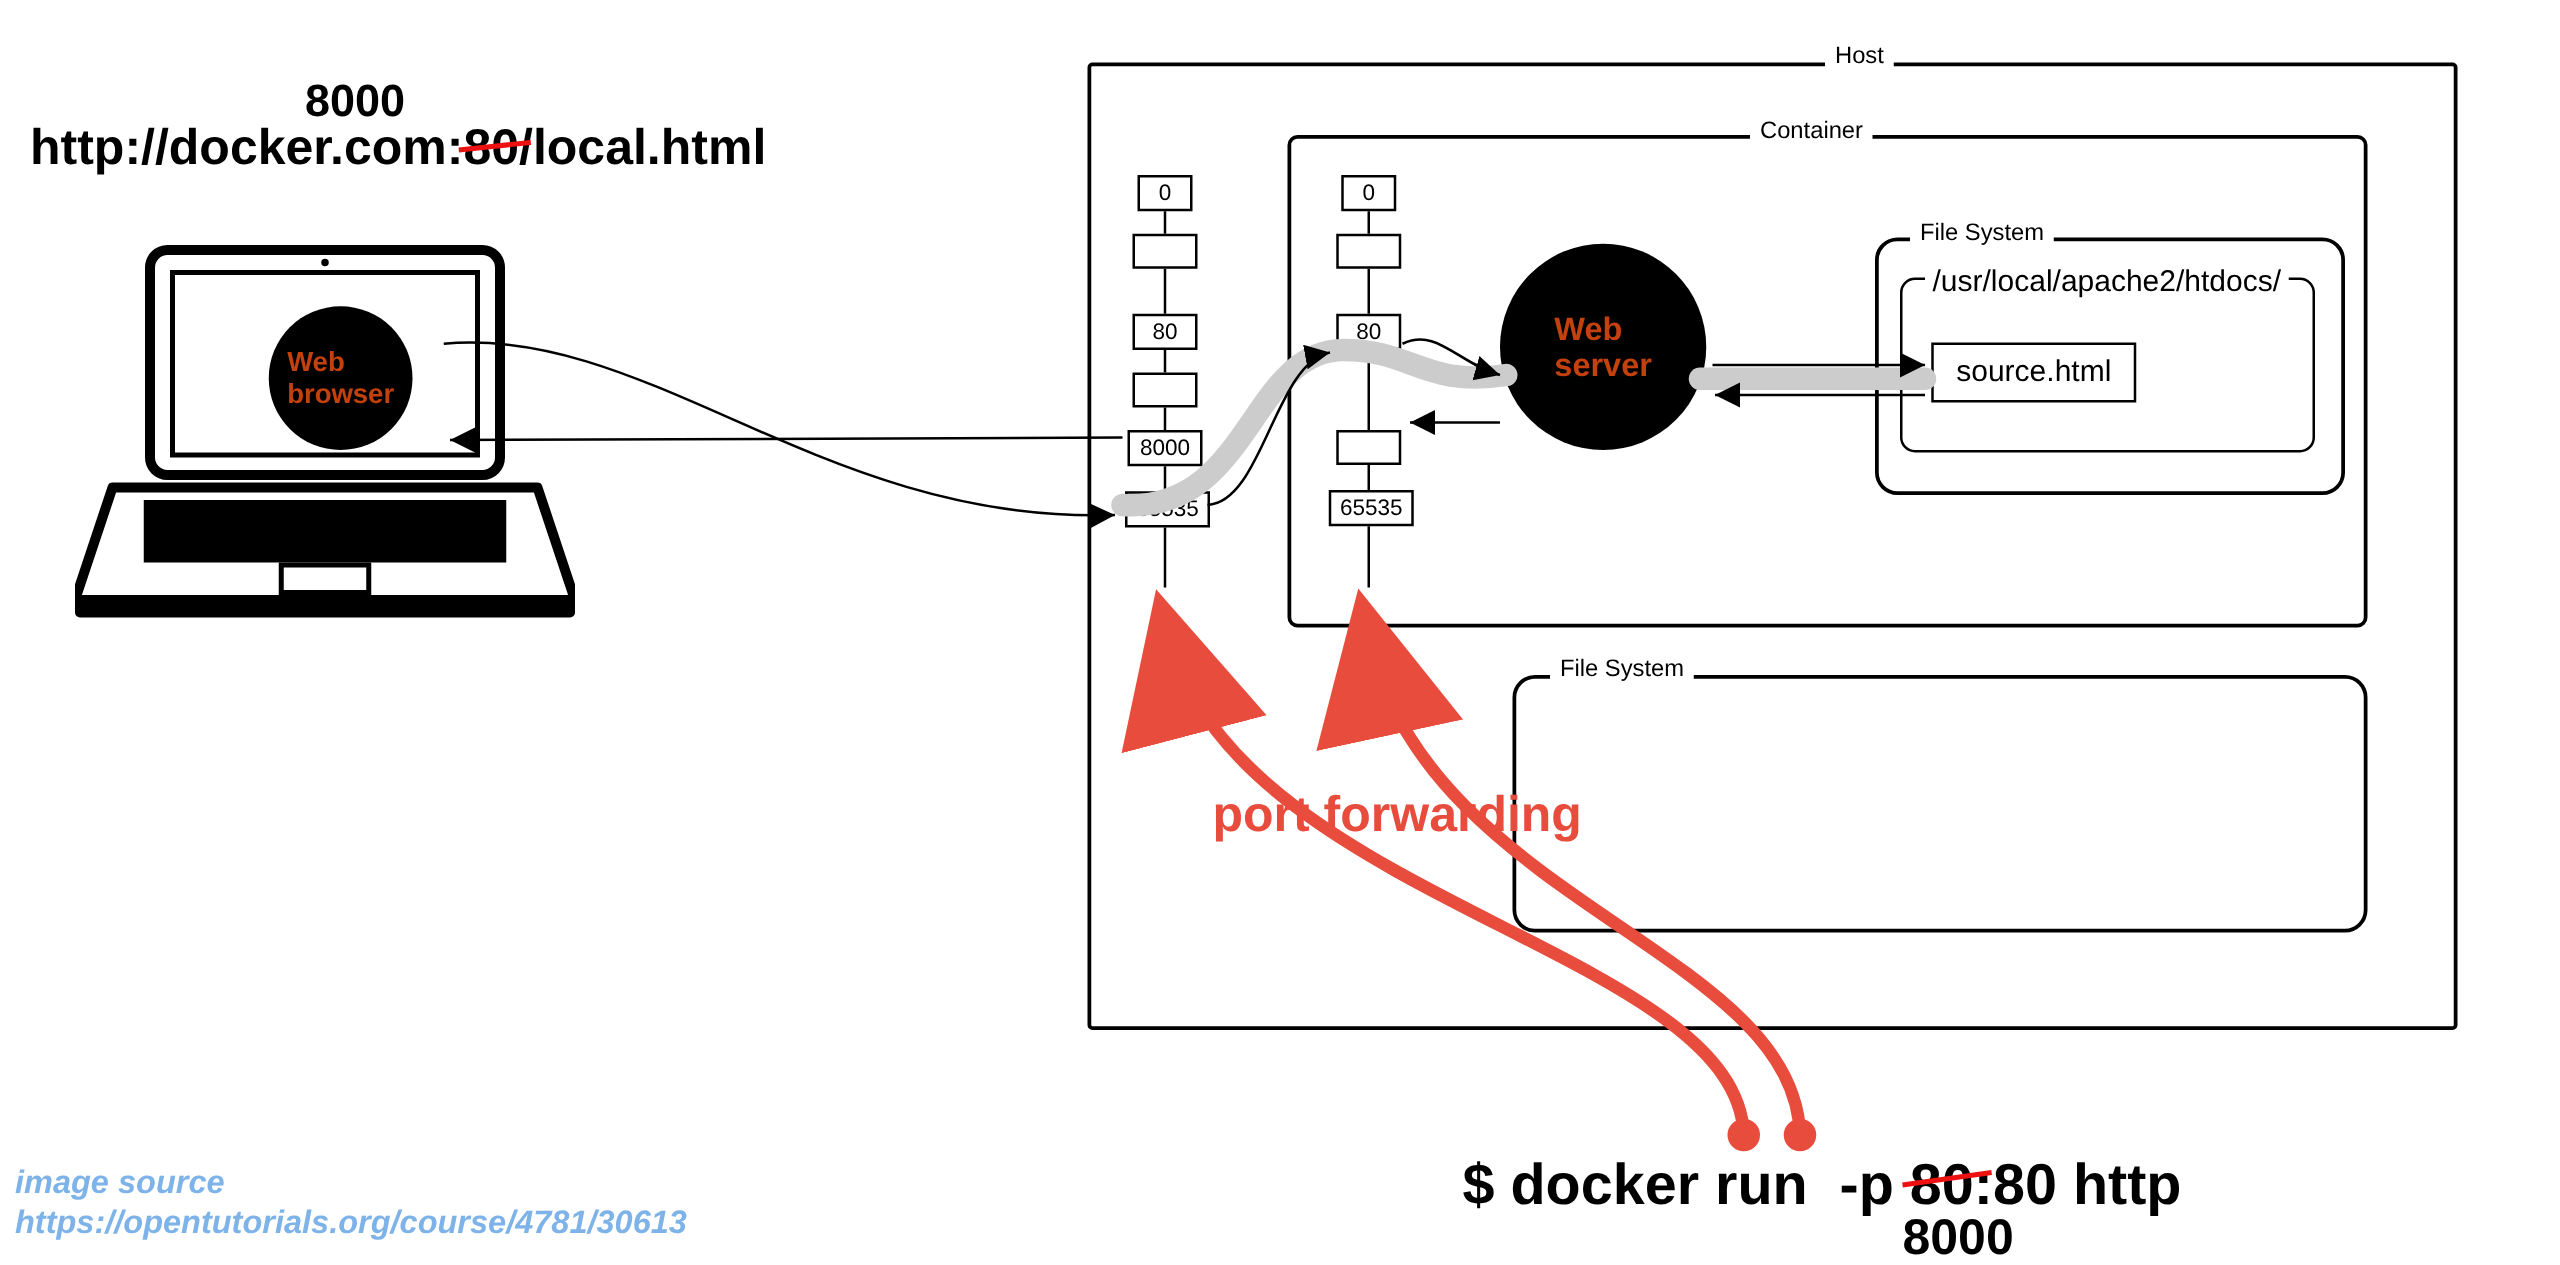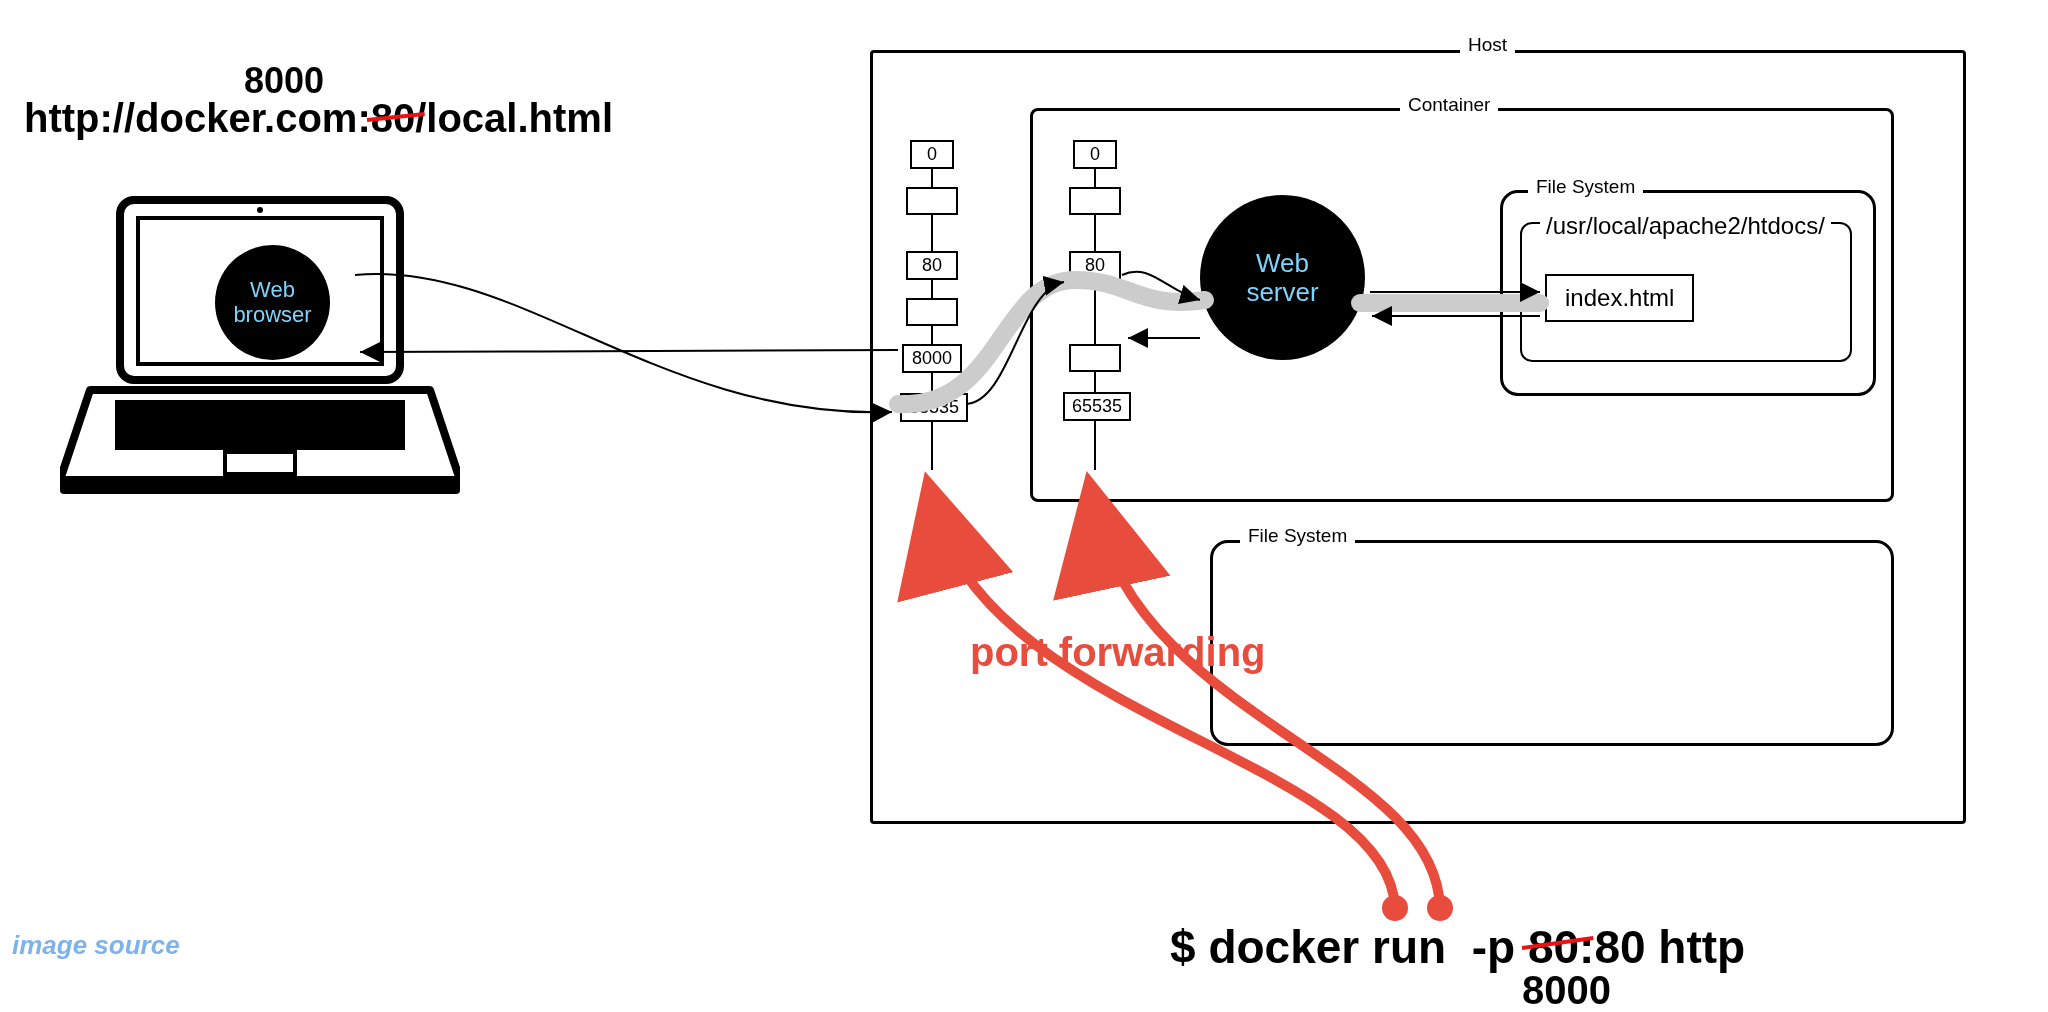--- a/index.html
+++ b/index.html
@@ -2,21 +2,21 @@
 <html><head>
 <meta charset="utf-8">
 <style>
   html,body{margin:0;padding:0;width:2048px;height:1012px;background:#fff;font-family:Arial,Helvetica,sans-serif;color:#000;}
   .stage{position:relative;width:2048px;height:964px;}
   .abs{position:absolute;}
   .box-label{font-size:19px;font-weight:400;background:#fff;padding:0 8px;}
   .port-col{width:64px;}
   .port-box{border:2px solid #000;background:#fff;text-align:center;font-size:18px;padding:2px 0;}
   .port-slot{border:2px solid #000;background:#fff;height:24px;}
-  .circle{background:#000;color:#7dd3fc;border-radius:50%;display:flex;align-items:center;justify-content:center;font-weight:400;text-align:center;}
+  .circle{background:#000;color:#c2410c;border-radius:50%;display:flex;align-items:center;justify-content:center;font-weight:700;}
   .red{color:#e84c3d;fill:#e84c3d;}
   .strike{position:absolute;height:4px;background:#e11;transform-origin:left center;}
   .watermark{color:#7db3e8;font-style:italic;font-size:26px;font-weight:600;text-shadow:-1px -1px 0 #fff,1px -1px 0 #fff,-1px 1px 0 #fff,1px 1px 0 #fff;}
   svg{position:absolute;top:0;left:0;pointer-events:none;}
 </style>
 </head>
 <body>
 
 <div class="stage">
 
@@ -51,21 +51,21 @@
   <div class="abs" style="left:1210px;top:540px;width:678px;height:200px;border:3px solid #000;border-radius:18px;"></div>
   <div class="abs box-label" style="left:1240px;top:525px;">File System</div>
 
   <div class="abs" style="left:1030px;top:108px;width:858px;height:388px;border:3px solid #000;border-radius:8px;"></div>
   <div class="abs box-label" style="left:1400px;top:94px;">Container</div>
 
   <div class="abs" style="left:1500px;top:190px;width:370px;height:200px;border:3px solid #000;border-radius:18px;"></div>
   <div class="abs box-label" style="left:1528px;top:176px;">File System</div>
   <div class="abs" style="left:1520px;top:222px;width:328px;height:136px;border:2px solid #000;border-radius:12px;"></div>
   <div class="abs" style="left:1540px;top:212px;font-size:24px;background:#fff;padding:0 6px;">/usr/local/apache2/htdocs/</div>
-  <div class="abs" style="left:1545px;top:274px;border:2px solid #000;padding:8px 18px;font-size:24px;">index.html</div>
+  <div class="abs" style="left:1545px;top:274px;border:2px solid #000;padding:8px 18px;font-size:24px;">source.html</div>
 
   <div class="circle abs" style="left:1200px;top:195px;width:165px;height:165px;font-size:26px;line-height:1.1;white-space:pre;">Web
 server</div>
 
   <div class="abs port-col" style="left:900px;top:140px;">
     <div style="height:320px;width:2px;background:#000;margin:0 auto;position:absolute;left:31px;top:10px;"></div>
     <div class="port-box" style="position:relative;width:40px;margin:0 auto;">0</div>
     <div class="port-slot" style="position:relative;width:48px;margin:18px auto 0;"></div>
     <div class="port-box" style="position:relative;width:48px;margin:36px auto 0;">80</div>
     <div class="port-slot" style="position:relative;width:48px;margin:18px auto 0;"></div>
@@ -83,20 +83,21 @@
   </div>
 
   <div class="abs red" style="left:970px;top:630px;font-size:40px;font-weight:700;">port forwarding</div>
 
   <div class="abs" style="left:1170px;top:920px;font-size:46px;font-weight:700;">
     <span>$ </span><span>docker run </span>&nbsp;<span>-p </span><span style="position:relative;display:inline-block;"><span>80</span><span class="strike" style="left:-6px;top:26px;width:72px;transform:rotate(-8deg);"></span></span><span>:</span><span>80</span><span> http</span>
     <div style="font-size:40px;margin-top:-6px;margin-left:352px;">8000</div>
   </div>
 
   <div class="abs watermark" style="left:12px;top:930px;">image source</div>
+  <div class="abs watermark" style="left:12px;top:962px;">https://opentutorials.org/course/4781/30613</div>
 
   <svg width="2048" height="1012">
     <defs>
       <marker id="ar" markerWidth="12" markerHeight="12" refX="10" refY="5" orient="auto">
         <path d="M0,0 L10,5 L0,10 z" fill="#000"></path>
       </marker>
       <marker id="arRed" markerWidth="16" markerHeight="16" refX="8" refY="6" orient="auto">
         <path d="M0,0 L12,6 L0,12 z" fill="#e84c3d"></path>
       </marker>
     </defs>

